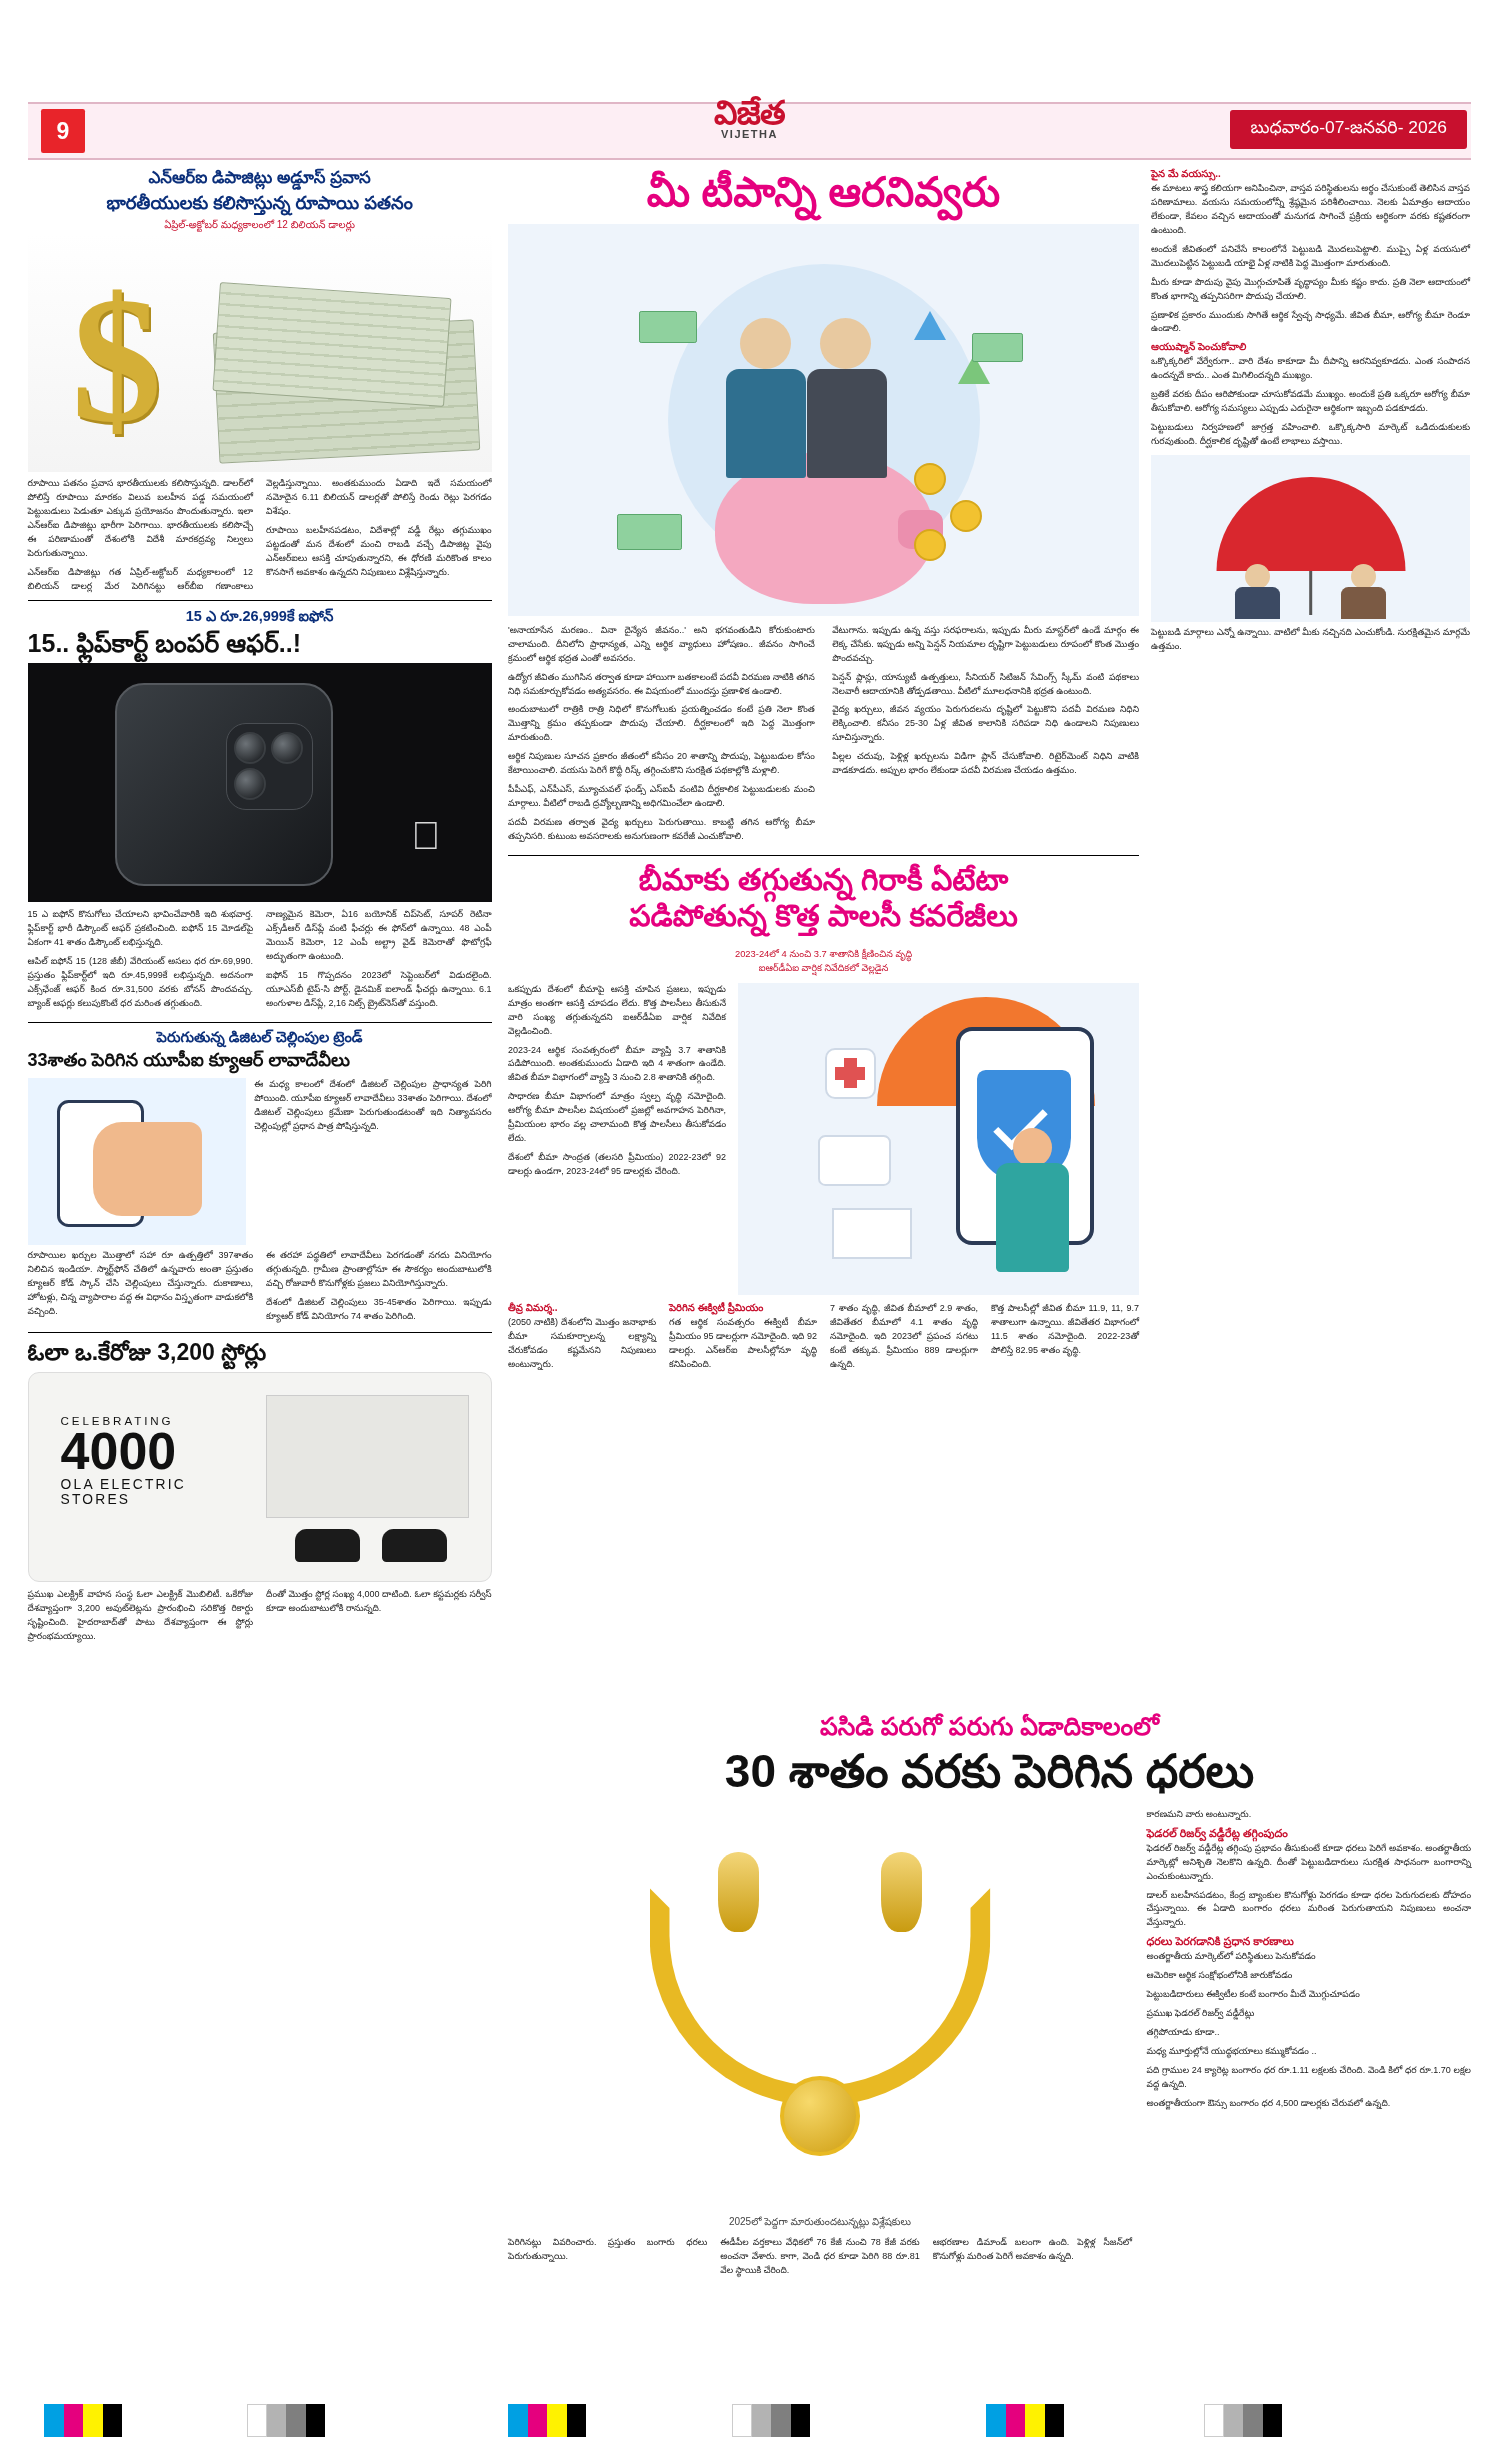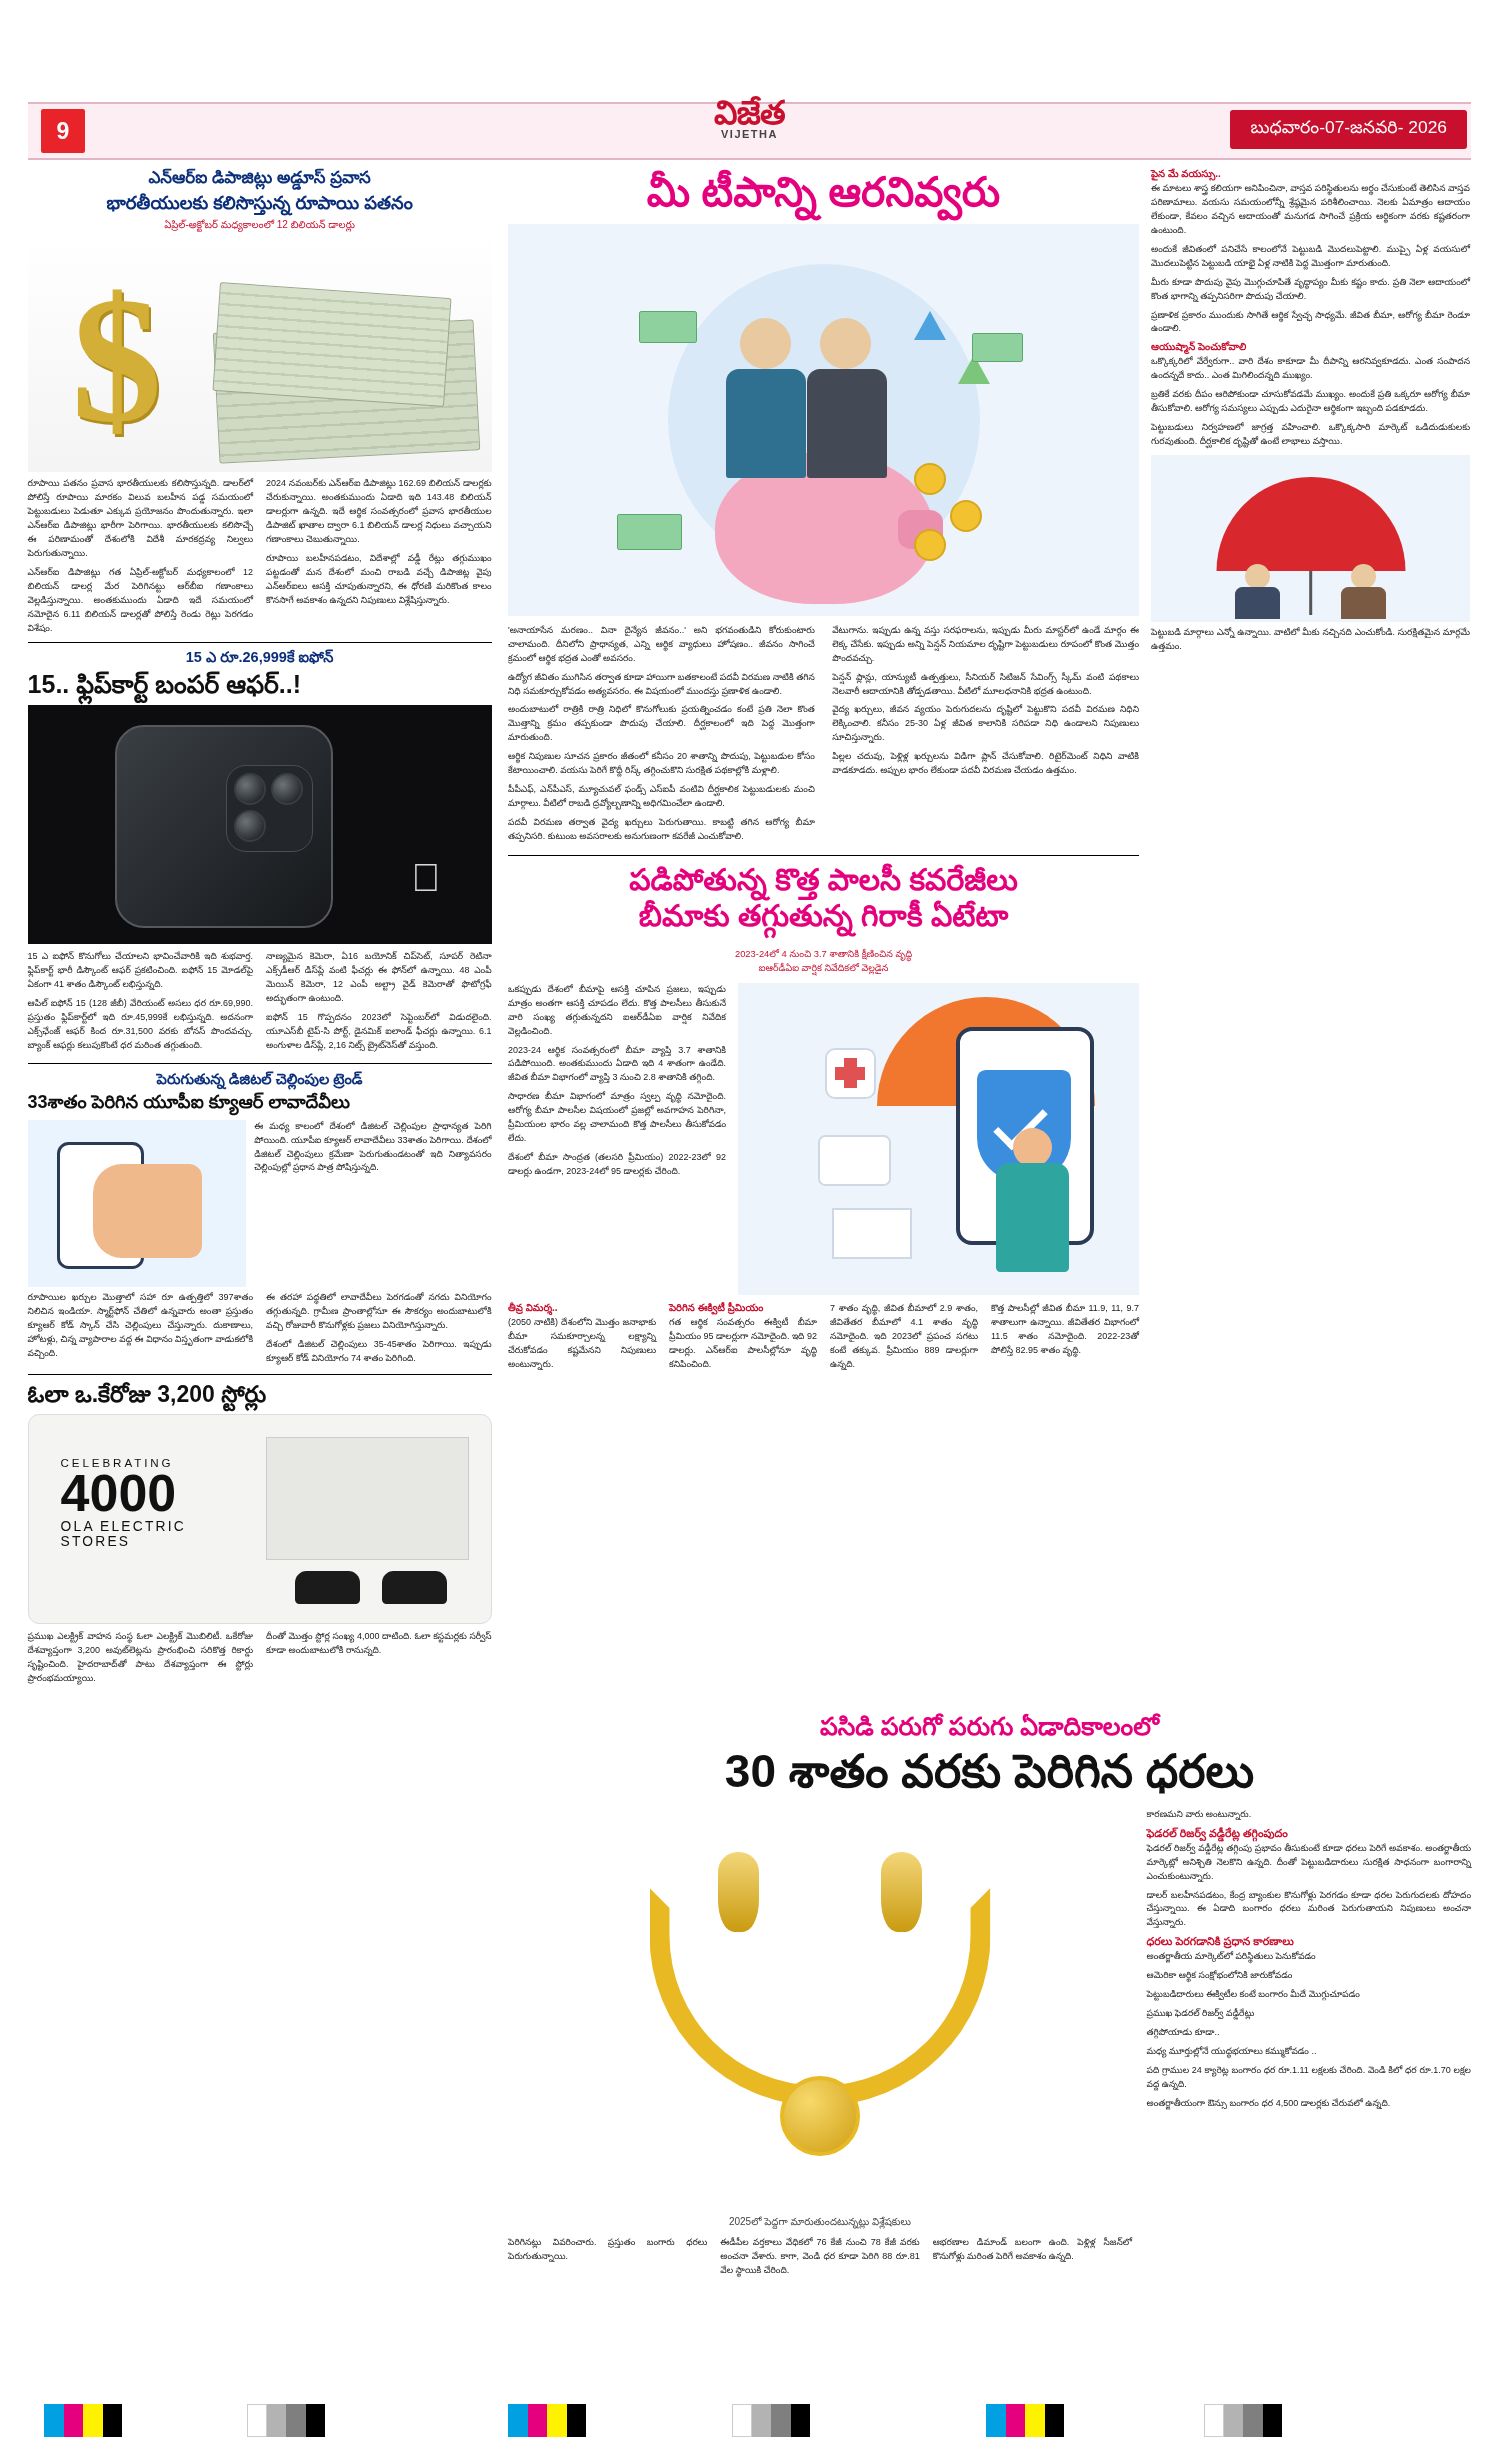--- a/index.html
+++ b/index.html
@@ -195,21 +195,20 @@
 
       <div class="money-ill">
         <div class="bills"></div>
         <div class="bills2"></div>
         <div class="dollar">$</div>
       </div>
 
       <div class="body-text" style="margin-top:5.8px;column-count:2;column-gap:13px;">
         <p>రూపాయి పతనం ప్రవాస భారతీయులకు కలిసొస్తున్నది. డాలర్‌లో పోలిస్తే రూపాయి మారకం విలువ బలహీన పడ్డ సమయంలో పెట్టుబడులు పెడుతూ ఎక్కువ ప్రయోజనం పొందుతున్నారు. ఇలా ఎన్‌ఆర్‌ఐ డిపాజిట్లు భారీగా పెరిగాయి. భారతీయులకు కలిసొచ్చే ఈ పరిణామంతో దేశంలోకి విదేశీ మారకద్రవ్య నిల్వలు పెరుగుతున్నాయి.</p>
         <p>ఎన్‌ఆర్‌ఐ డిపాజిట్లు గత ఏప్రిల్‌-అక్టోబర్‌ మధ్యకాలంలో 12 బిలియన్‌ డాలర్ల మేర పెరిగినట్టు ఆర్‌బీఐ గణాంకాలు వెల్లడిస్తున్నాయి. అంతకుముందు ఏడాది ఇదే సమయంలో నమోదైన 6.11 బిలియన్‌ డాలర్లతో పోలిస్తే రెండు రెట్లు పెరగడం విశేషం.</p>
-        <p>2024 నవంబర్‌కు ఎన్‌ఆర్‌ఐ డిపాజిట్లు 162.69 బిలియన్‌ డాలర్లకు చేరుకున్నాయి. అంతకుముందు ఏడాది ఇది 143.48 బిలియన్‌ డాలర్లుగా ఉన్నది. ఇదే ఆర్థిక సంవత్సరంలో ప్రవాస భారతీయుల డిపాజిట్‌ ఖాతాల ద్వారా 6.1 బిలియన్‌ డాలర్ల నిధులు వచ్చాయని గణాంకాలు చెబుతున్నాయి.</p>
         <p>రూపాయి బలహీనపడటం, విదేశాల్లో వడ్డీ రేట్లు తగ్గుముఖం పట్టడంతో మన దేశంలో మంచి రాబడి వచ్చే డిపాజిట్ల వైపు ఎన్‌ఆర్‌ఐలు ఆసక్తి చూపుతున్నారని, ఈ ధోరణి మరికొంత కాలం కొనసాగే అవకాశం ఉన్నదని నిపుణులు విశ్లేషిస్తున్నారు.</p>
       </div>
     </div>
 
     <div class="rule"></div>
 
     <div>
       <div class="headline-blue" style="font-size:14.5px;">15 ఎ రూ.26,999కే ఐఫోన్</div>
       <div class="headline-black" style="font-size:25px;margin-top:2.9px;">15.. ఫ్లిప్‌కార్ట్‌ బంపర్ ఆఫర్..!</div>
 
@@ -318,22 +317,22 @@
           <p>పెన్షన్‌ ప్లాన్లు, యాన్యుటీ ఉత్పత్తులు, సీనియర్‌ సిటిజన్‌ సేవింగ్స్‌ స్కీమ్‌ వంటి పథకాలు నెలవారీ ఆదాయానికి తోడ్పడతాయి. వీటిలో మూలధనానికి భద్రత ఉంటుంది.</p>
           <p>వైద్య ఖర్చులు, జీవన వ్యయం పెరుగుదలను దృష్టిలో పెట్టుకొని పదవీ విరమణ నిధిని లెక్కించాలి. కనీసం 25-30 ఏళ్ల జీవిత కాలానికి సరిపడా నిధి ఉండాలని నిపుణులు సూచిస్తున్నారు.</p>
           <p>పిల్లల చదువు, పెళ్లిళ్ల ఖర్చులను విడిగా ప్లాన్‌ చేసుకోవాలి. రిటైర్‌మెంట్‌ నిధిని వాటికి వాడకూడదు. అప్పుల భారం లేకుండా పదవీ విరమణ చేయడం ఉత్తమం.</p>
         </div>
       </div>
     </div>
 
     <div class="rule"></div>
 
     <div>
+      <div class="headline-pink" style="font-size:30px;">బీమాకు తగ్గుతున్న గిరాకీ ఏటేటా</div>
       <div class="headline-pink" style="font-size:30px;">పడిపోతున్న కొత్త పాలసీ కవరేజీలు</div>
-      <div class="headline-pink" style="font-size:30px;">బీమాకు తగ్గుతున్న గిరాకీ ఏటేటా</div>
       <div class="kicker" style="margin-top:14px;">2023-24లో 4 నుంచి 3.7 శాతానికి క్షీణించిన వృద్ధి</div>
       <div class="kicker">ఐఆర్‌డీఏఐ వార్షిక నివేదికలో వెల్లడైన</div>
 
       <div style="display:flex;gap:11.6px;margin-top:7.3px;">
         <div class="body-text" style="width:218px;flex:none;">
           <p>ఒకప్పుడు దేశంలో బీమాపై ఆసక్తి చూపిన ప్రజలు, ఇప్పుడు మాత్రం అంతగా ఆసక్తి చూపడం లేదు. కొత్త పాలసీలు తీసుకునే వారి సంఖ్య తగ్గుతున్నదని ఐఆర్‌డీఏఐ వార్షిక నివేదిక వెల్లడించింది.</p>
           <p>2023-24 ఆర్థిక సంవత్సరంలో బీమా వ్యాప్తి 3.7 శాతానికి పడిపోయింది. అంతకుముందు ఏడాది ఇది 4 శాతంగా ఉండేది. జీవిత బీమా విభాగంలో వ్యాప్తి 3 నుంచి 2.8 శాతానికి తగ్గింది.</p>
           <p>సాధారణ బీమా విభాగంలో మాత్రం స్వల్ప వృద్ధి నమోదైంది. ఆరోగ్య బీమా పాలసీల విషయంలో ప్రజల్లో అవగాహన పెరిగినా, ప్రీమియంల భారం వల్ల చాలామంది కొత్త పాలసీలు తీసుకోవడం లేదు.</p>
           <p>దేశంలో బీమా సాంద్రత (తలసరి ప్రీమియం) 2022-23లో 92 డాలర్లు ఉండగా, 2023-24లో 95 డాలర్లకు చేరింది.</p>
         </div>

